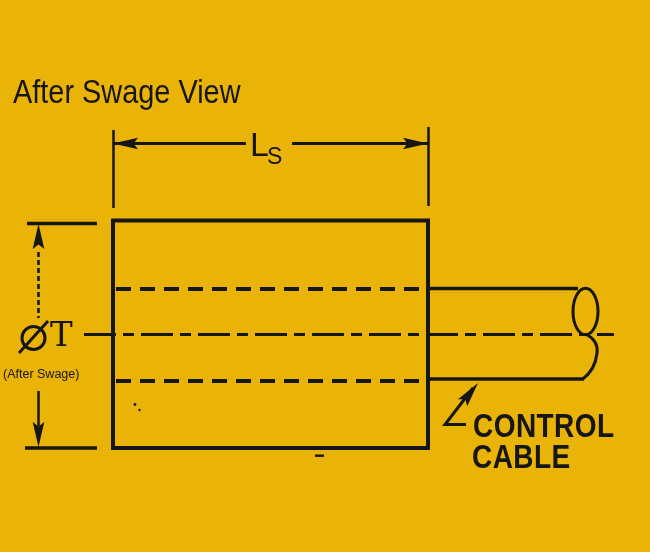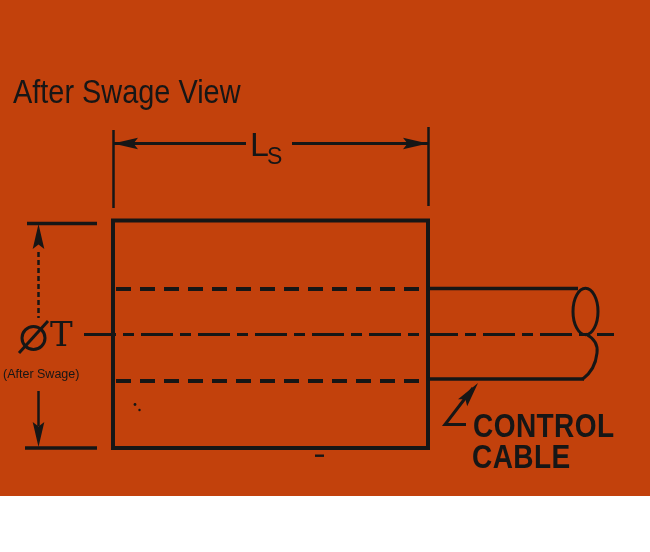--- a/index.html
+++ b/index.html
@@ -1,20 +1,20 @@
 <!DOCTYPE html>
 <html><head>
 <meta charset="utf-8">
 <style>
   html, body { margin: 0; padding: 0; background: #ffffff; }
   .stage {
     position: relative;
     width: 650px;
-    height: 496px;
-    background: #c2410c;
+    height: 552px;
+    background: #eab308;
     overflow: hidden;
     font-family: "Liberation Sans", sans-serif;
   }
   svg.drawing { position: absolute; left: 0; top: 0; }
   .ink-stroke { stroke: #161616; fill: none; }
   .ink-fill   { fill: #161616; stroke: none; }
   text { fill: #161616; }
   .t-title { font: 34px "Liberation Sans", sans-serif; }
   .t-dim   { font: 34px "Liberation Sans", sans-serif; }
   .t-dimsub{ font: 23px "Liberation Sans", sans-serif; }

